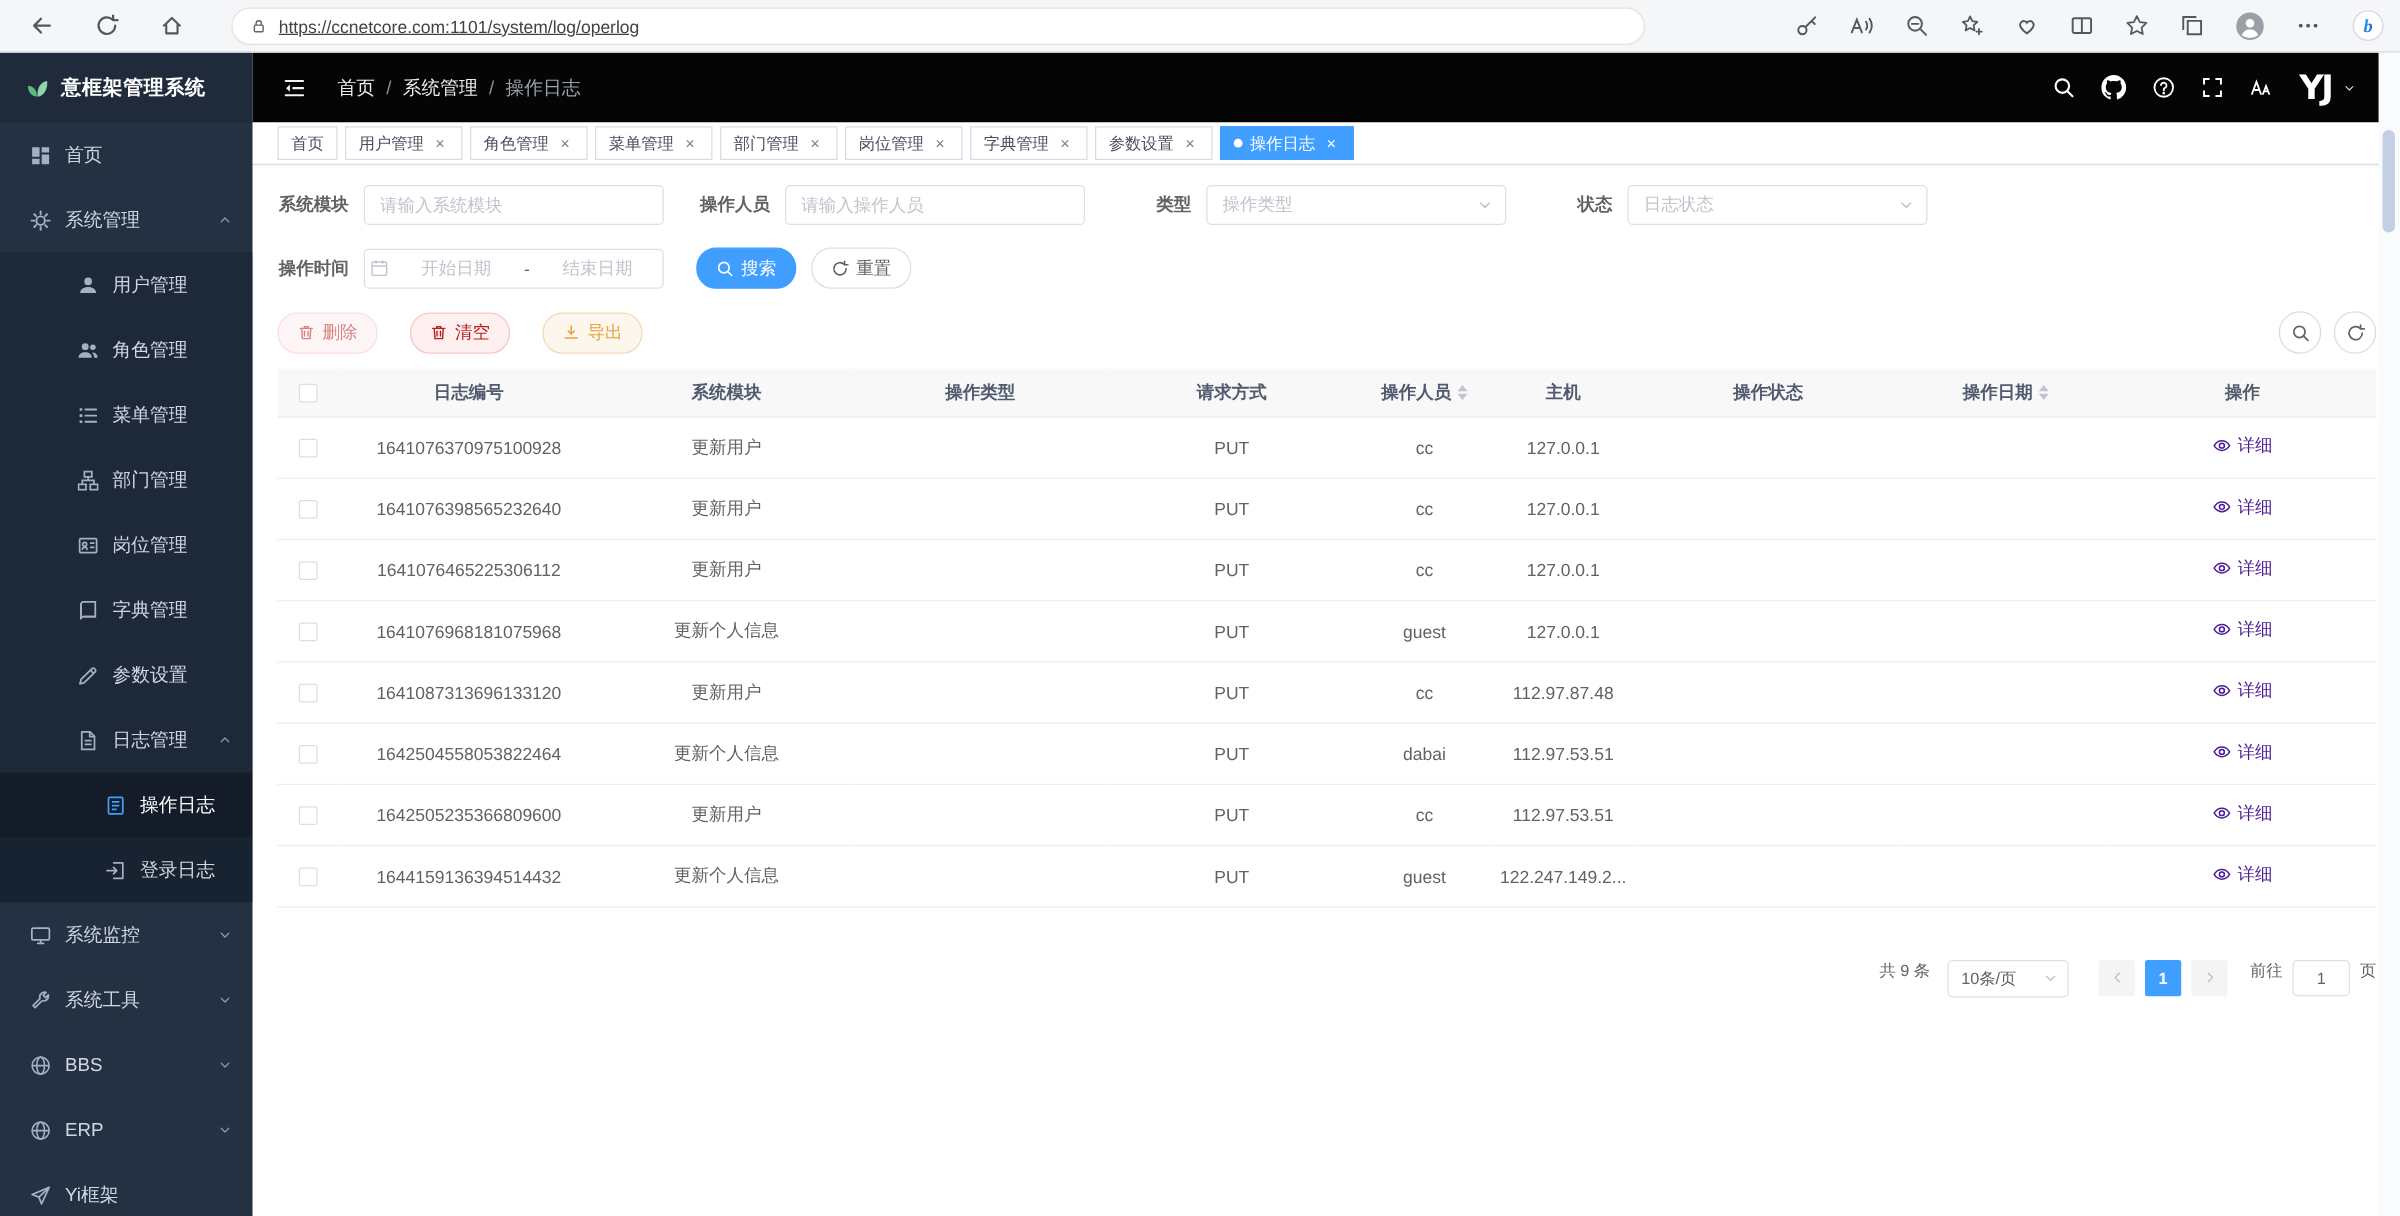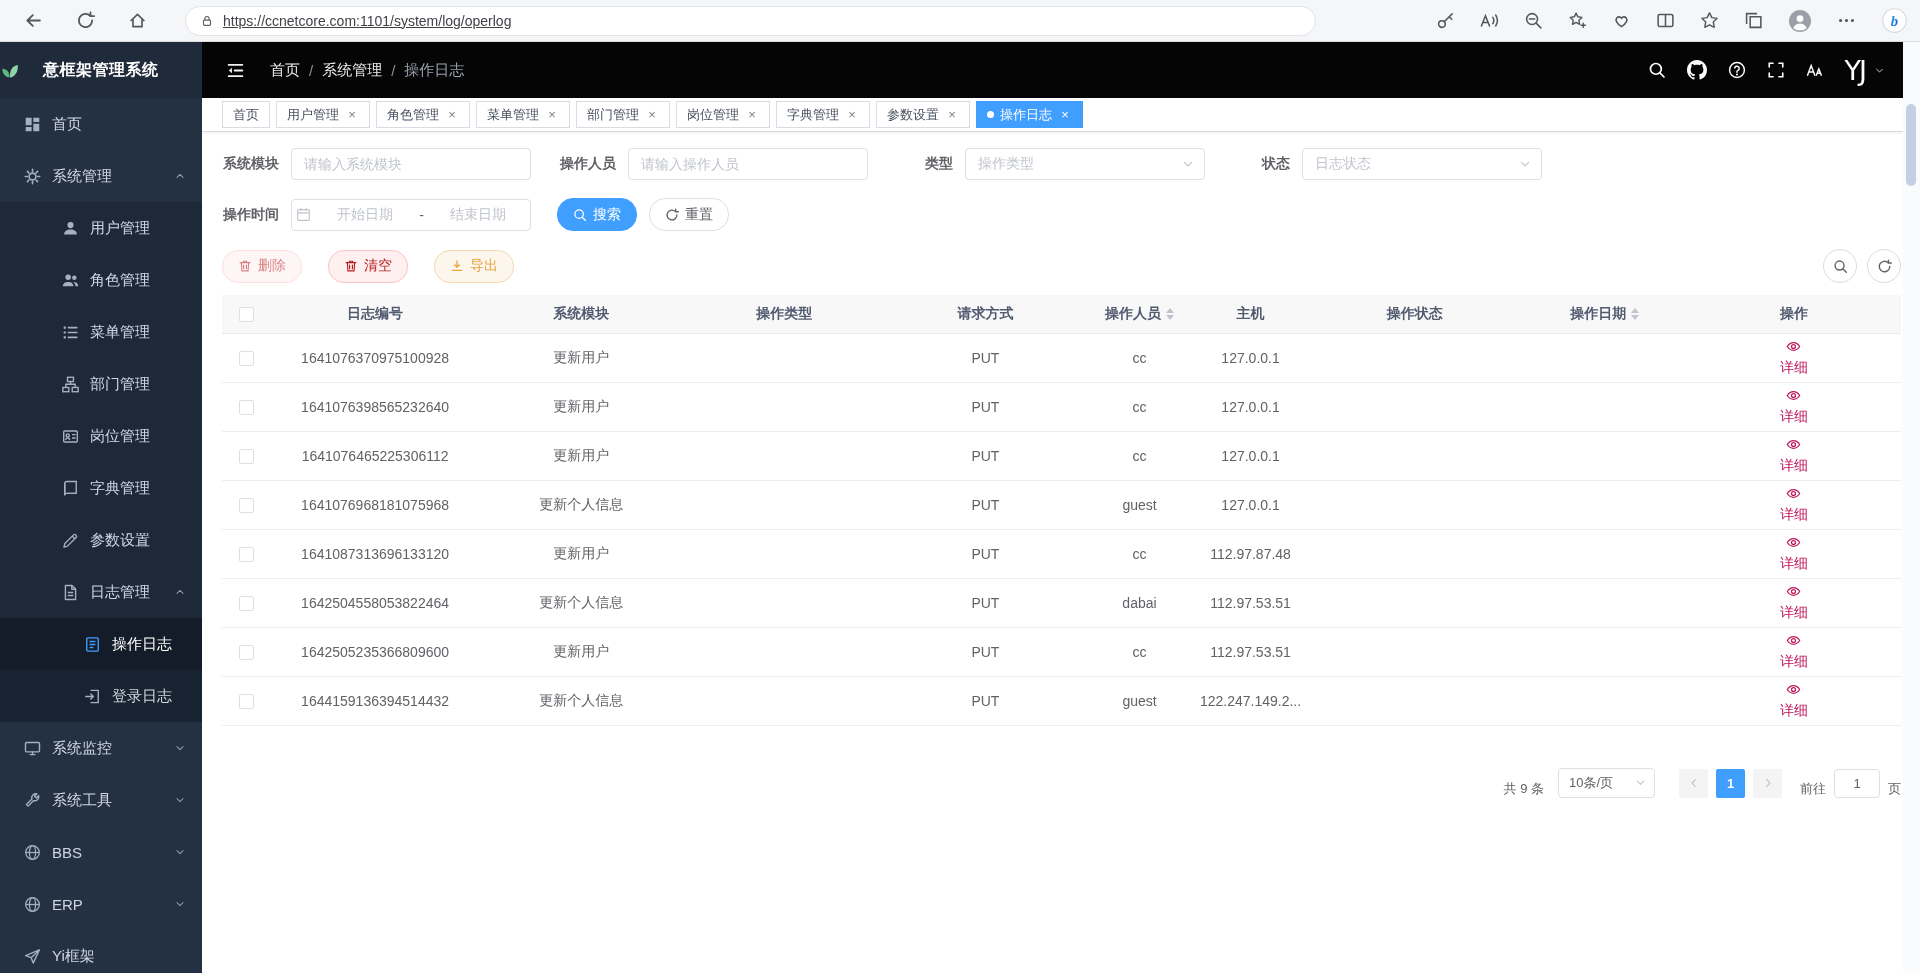--- a/index.html
+++ b/index.html
@@ -14,21 +14,21 @@
   .bicon { width:19px; height:19px; color:#54575c; cursor:pointer; flex:none; }
   .url-pill { margin-left:38px; width:1131px; height:30px; background:#fff; border:1px solid #e0e2e6; border-radius:15px; display:flex; align-items:center; padding:0 14px; gap:9px; }
   .pill-icn { width:14px; height:14px; color:#5f6368; }
   .url-text { font-size:14px; color:#3f4247; white-space:nowrap;text-decoration:underline; }
   .bb-right { margin-left:auto; padding-right:12px; display:flex; align-items:center; gap:25px; }
   .bicon.avatar { width:24px; height:24px; }
   .bicon.copilot { width:27px; height:27px; }
 
   
   .sidebar { position:absolute; top:42px; left:0; width:202px; bottom:0; background:#243142; overflow:hidden; z-index:20; }
-  .logo { height:56px; display:flex; align-items:center; gap:23px; background:#1f2b3a; cursor:pointer; }
+  .logo { height:56px; display:flex; align-items:center; padding-left:20px; gap:9px; background:#1f2b3a; cursor:pointer; }
   .logo-icn { width:20px; height:20px; }
   .logo-title { color:#fff; font-size:16px; font-weight:700; letter-spacing:.5px; white-space:nowrap; }
   .mi { display:flex; align-items:center; height:52px; padding-left:24px; font-size:15px; color:#cfd6e4; cursor:pointer; white-space:nowrap; }
   .mi.lvl1 { background:#1d2938; padding-left:62px; }
   .mi.lvl2 { background:#182331; padding-left:84px; }
   .mi.active { background:#131c28; }
   .micon { width:17px; height:17px; margin-right:11px; color:#a5b0c2; flex:none; }
   .mi.active .micon { color:#409eff; }
   .mi.active .mlabel { color:#fff; }
   .marrow { margin-left:auto; margin-right:16px; width:12px; height:12px; color:#8e99ab; flex:none; }
@@ -37,21 +37,21 @@
   .main { position:absolute; top:42px; left:202px; right:17px; bottom:0; background:#fff; }
   .topbar { height:56px; background:#050505; display:flex; align-items:center; }
   .fold { width:19px; height:19px; color:#f2f2f2; margin-left:24px; cursor:pointer; flex:none; }
   .breadcrumb { margin-left:25px; display:flex; align-items:center; font-size:15px; }
   .bc-sep { margin:0 9px; color:#8a919c; }
   .bc-item { color:#ededed; cursor:default; }
   .bc-item.last { color:#9aa2ad; }
   .tb-icons { margin-left:auto; display:flex; align-items:center; gap:21px; padding-right:18px; }
   .hicon { width:18px; height:18px; color:#fff; cursor:pointer; }
   .hicon.gh { width:20px; height:20px; }
-  .yj-logo { font-size:27px; font-weight:400; color:#fff; letter-spacing:-2px; cursor:pointer; font-family:"DejaVu Sans",sans-serif; }
+  .yj-logo { font-size:27px; font-weight:700; color:#fff; letter-spacing:-2px; cursor:pointer; font-family:"DejaVu Sans",sans-serif; }
   .hicon.small { width:11px; height:11px; color:#cfd3da; margin-left:-12px; align-self:flex-end; margin-bottom:10px; }
 
   
   .tabbar { height:34px; background:#fff; border-bottom:1px solid #d8dce5; box-shadow:0 1px 3px rgba(0,21,41,.08); display:flex; align-items:center; gap:6px; padding-left:20px; position:relative; z-index:5; }
   .tab { height:27px; padding:0 10px; border:1px solid #d8dce5; background:#fff; display:inline-flex; align-items:center; gap:6px; font-size:13px; color:#495060; cursor:pointer; white-space:nowrap; }
   .tab.active { background:#409eff; border-color:#409eff; color:#fff; }
   .dot { width:7px; height:7px; border-radius:50%; background:#fff; }
   .tab-close { font-size:13px; color:#7d838c; width:14px; height:14px; line-height:13px; text-align:center; border-radius:50%; }
   .tab.active .tab-close { color:#fff; }
 
@@ -88,25 +88,25 @@
   
   .grid { width:100%; border-collapse:collapse; table-layout:fixed; margin-top:12px; }
   .grid th { background:#f8f8f9; height:38px; font-size:14px; color:#515a6e; font-weight:700; text-align:center; border-bottom:1px solid #e8ebf0; }
   .grid td { height:49px; font-size:14px; color:#606266; text-align:center; border-bottom:1px solid #ebeef5; overflow:hidden; white-space:nowrap; text-overflow:ellipsis; }
   .cb { display:inline-block; width:15px; height:15px; border:1px solid #dcdfe6; border-radius:2px; background:#fff; vertical-align:middle; cursor:pointer; }
   .th-inner { display:inline-flex; align-items:center; }
   .sort { display:inline-flex; flex-direction:column; margin-left:5px; cursor:pointer; }
   .sort i { display:block; width:0; height:0; border:4px solid transparent; }
   .sort .s-up { border-bottom:5px solid #c0c4cc; margin-bottom:2px; }
   .sort .s-dn { border-top:5px solid #c0c4cc; }
-  .detail-link { color:#be185d; display:inline-flex; align-items:center; gap:5px; cursor:pointer;flex-direction:column; }
+  .detail-link { color:#4c1d95; display:inline-flex; align-items:center; gap:5px; cursor:pointer; }
   .detail-link .eye { width:15px; height:15px; }
 
   
-  .pagination { display:flex; align-items:flex-end; justify-content:flex-end; margin-top:42px; font-size:13px; color:#606266; }
+  .pagination { display:flex; align-items:flex-start; justify-content:flex-end; margin-top:42px; font-size:13px; color:#606266; }
   .pg-total { margin-right:14px; }
   .pg-size { width:97px; height:30px; border:1px solid #dcdfe6; border-radius:4px; display:flex; align-items:center; justify-content:space-between; padding:0 7px 0 10px; margin-right:20px; cursor:pointer; background:#fff; }
   .pg-size .chev { width:13px; height:13px; color:#c0c4cc; }
   .pg-btn { width:29px; height:29px; border:none; border-radius:2px; background:#f4f4f5; color:#c0c4cc; display:flex; align-items:center; justify-content:center; margin:0 4px; cursor:pointer; font-family:inherit; font-size:13px; }
   .pg-btn [data-icon] { width:12px; height:12px; }
   .pg-btn.active { background:#409eff; color:#fff; font-weight:700; }
   .pg-goto-label { margin-left:14px; }
   .pg-goto-label.unit { margin-left:0; }
   .pg-input { width:46px; height:29px; border:1px solid #dcdfe6; border-radius:4px; text-align:center; font-size:13px; color:#606266; margin:0 8px; outline:none; font-family:inherit; }
 

